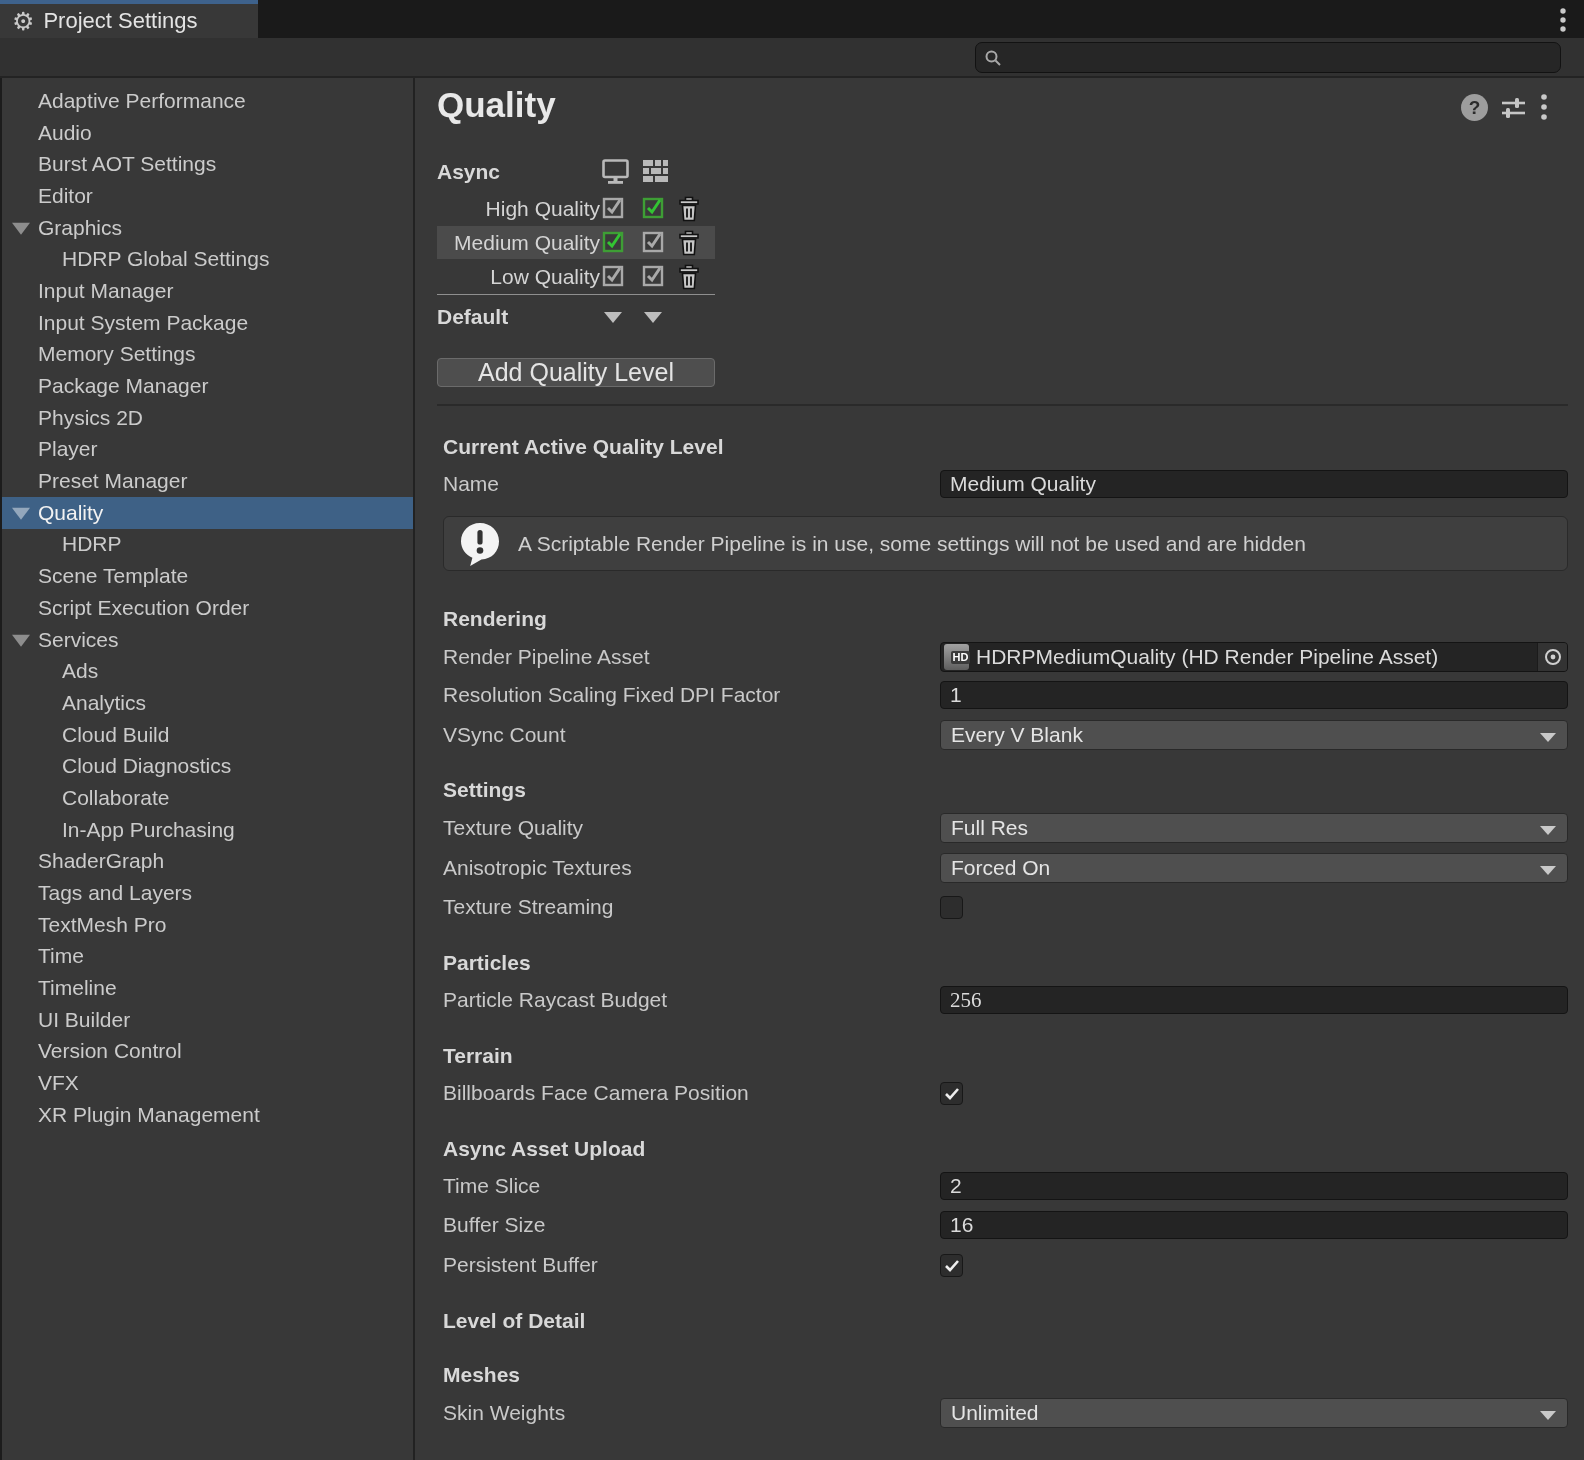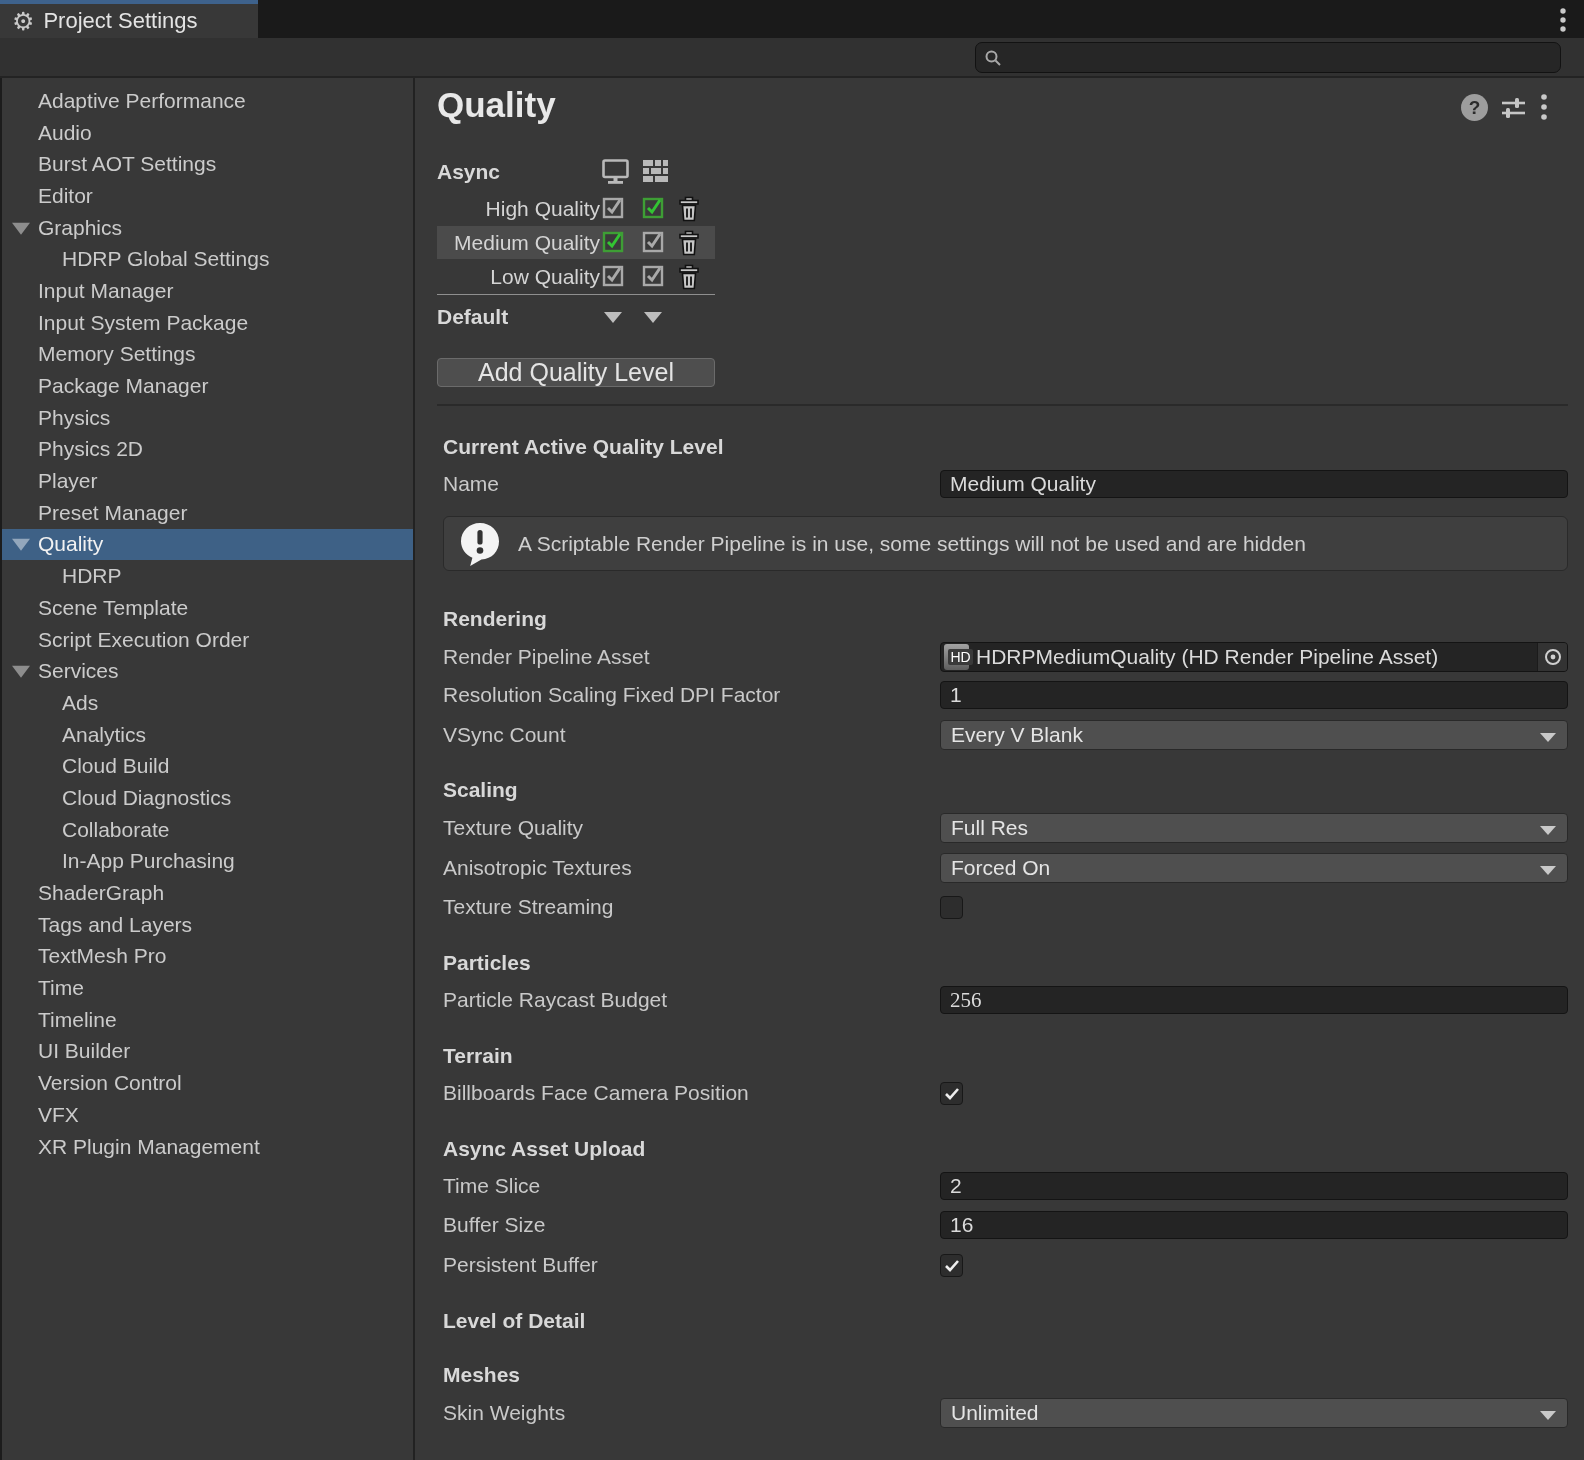--- a/index.html
+++ b/index.html
@@ -76,21 +76,21 @@
     font-family:"Liberation Sans", sans-serif; }
   .dropdown { position:absolute; left:523px; width:628px; height:30px; background:#4F4F4F;
     border:1px solid #292929; border-radius:4px; color:#E4E4E4; font-size:21px; line-height:28px;
     padding:0 10px; cursor:pointer; }
   .dropdown .arr { position:absolute; right:11px; top:12px; width:0; height:0;
     border-left:8px solid transparent; border-right:8px solid transparent; border-top:9px solid #C9C9C9; }
   .obj-field { position:absolute; left:523px; width:628px; height:30px; background:#242424;
     border:1px solid #141414; border-radius:4px; display:flex; align-items:center; cursor:pointer; }
   .hd-badge { flex:none; width:25px; height:26px; margin:0 7px 0 3px; border-radius:3px;
     background:linear-gradient(#A2A2A2,#5E5E5E); display:flex; align-items:center; justify-content:center; }
-  .hd-badge i { font-style:normal; font-size:14px; font-weight:normal; color:#FFF; background:#3A3A3A;
+  .hd-badge i { font-style:normal; font-size:11px; font-weight:bold; color:#FFF; background:#3A3A3A;
     border-radius:2px; padding:1px 2px; line-height:1;margin-left:8px; }
   .obj-text { flex:1; color:#DBDBDB; font-size:21px; white-space:nowrap; overflow:hidden; }
   .obj-picker { flex:none; width:30px; height:28px; border-left:1px solid #1B1B1B; background:#333;
     border-radius:0 3px 3px 0; display:flex; align-items:center; justify-content:center; }
   .checkbox { position:absolute; left:523px; width:23px; height:23px; background:#2D2D2D;
     border:1px solid #181818; border-radius:4px; cursor:pointer; display:flex;
     align-items:center; justify-content:center; }
   .info-box { position:absolute; left:26px; right:16px; top:438px; height:55px; background:#3F3F3F;
     border:1px solid #2A2A2A; border-radius:6px; display:flex; align-items:center; gap:15px;
     padding-left:13px; color:#CFCFCF; font-size:21px; }
@@ -146,23 +146,20 @@
         <span class="lbl">Input Manager</span>
       </div>
     <div class="sb-row">
         <span class="lbl">Input System Package</span>
       </div>
     <div class="sb-row">
         <span class="lbl">Memory Settings</span>
       </div>
     <div class="sb-row">
         <span class="lbl">Package Manager</span>
-      </div>
-    <div class="sb-row">
-        <span class="lbl">Physics</span>
       </div>
     <div class="sb-row">
         <span class="lbl">Physics 2D</span>
       </div>
     <div class="sb-row">
         <span class="lbl">Player</span>
       </div>
     <div class="sb-row">
         <span class="lbl">Preset Manager</span>
       </div>
@@ -376,21 +373,21 @@
       </span>
     </div>
     <span class="f-lbl" style="top:603px">Resolution Scaling Fixed DPI Factor</span>
     <input class="txt-field" style="top: 603px;" value="1">
     <span class="f-lbl" style="top:643px">VSync Count</span>
     <div class="dropdown" style="top:642px">
       <span>Every V Blank</span>
       <span class="arr"></span>
     </div>
 
-    <div class="sec-h" style="top:699px">Scaling</div>
+    <div class="sec-h" style="top:699px">Settings</div>
     <span class="f-lbl" style="top:736px">Texture Quality</span>
     <div class="dropdown" style="top:735px">
       <span>Full Res</span>
       <span class="arr"></span>
     </div>
     <span class="f-lbl" style="top:776px">Anisotropic Textures</span>
     <div class="dropdown" style="top:775px">
       <span>Forced On</span>
       <span class="arr"></span>
     </div>

